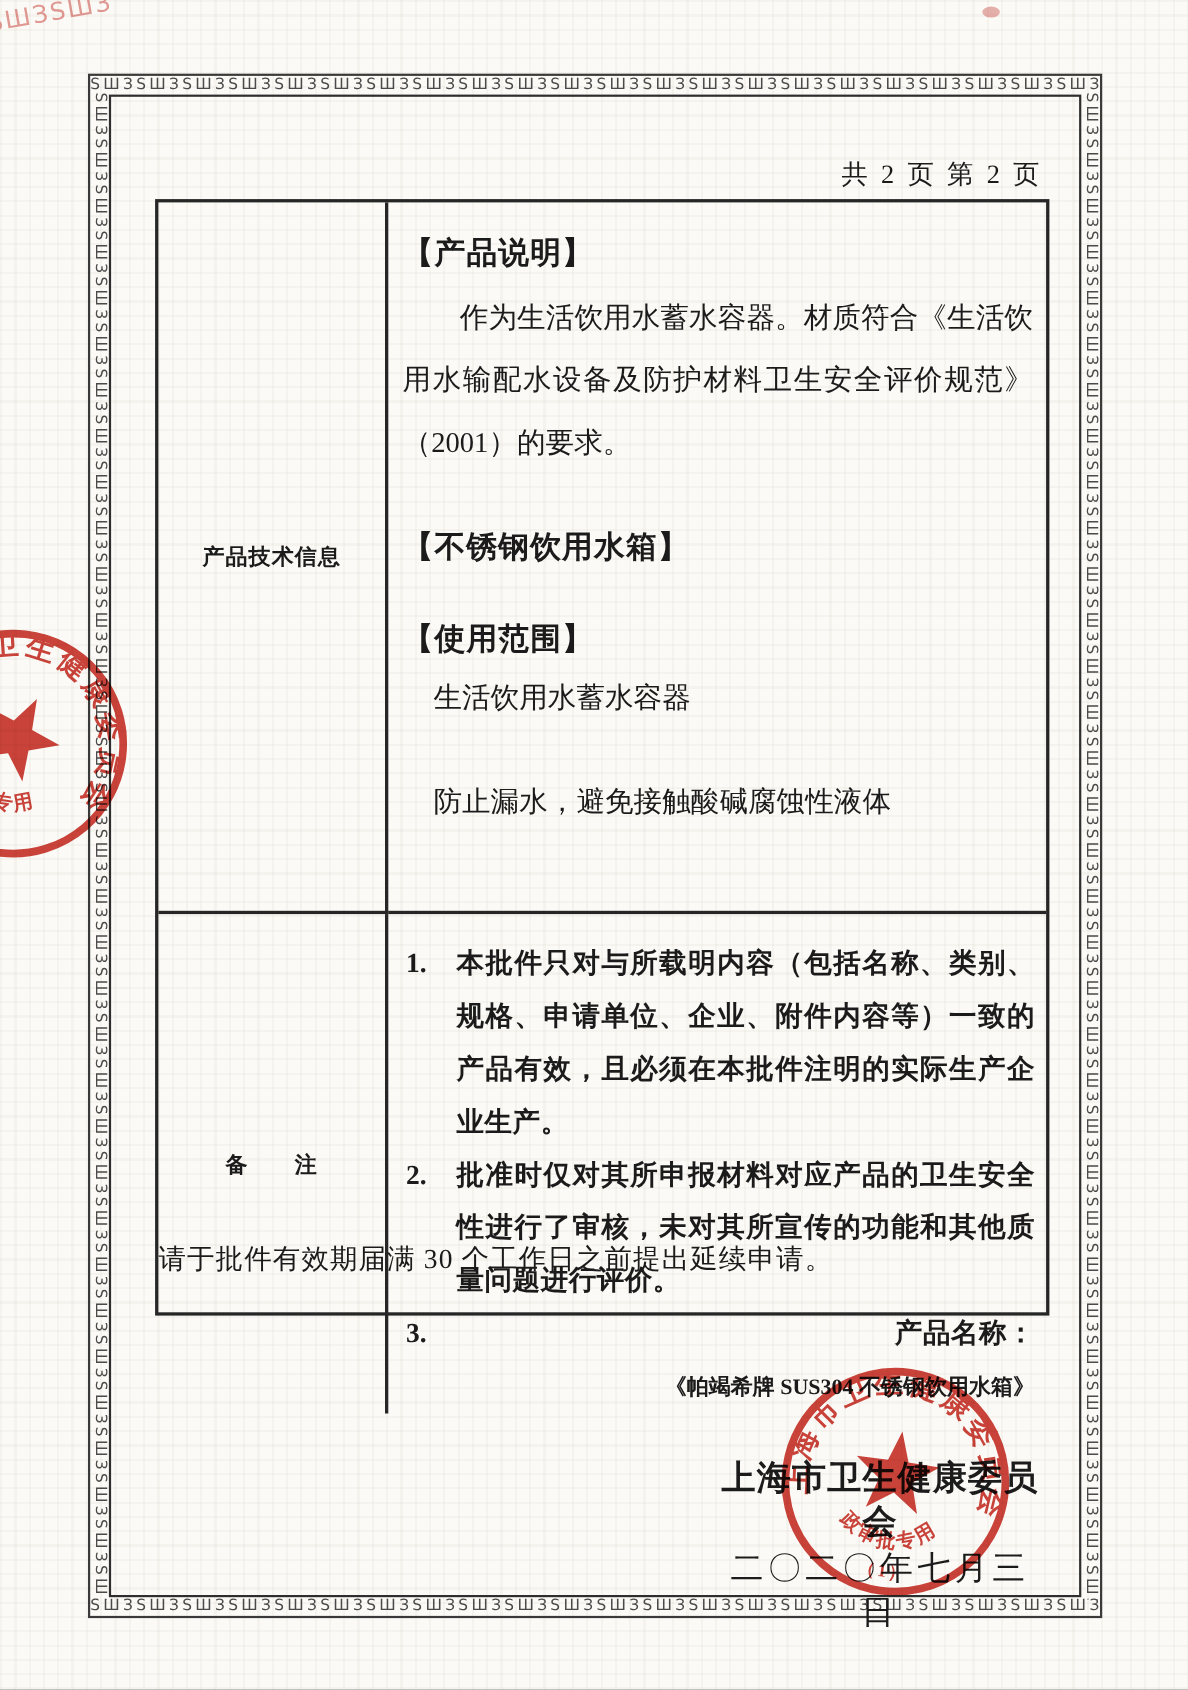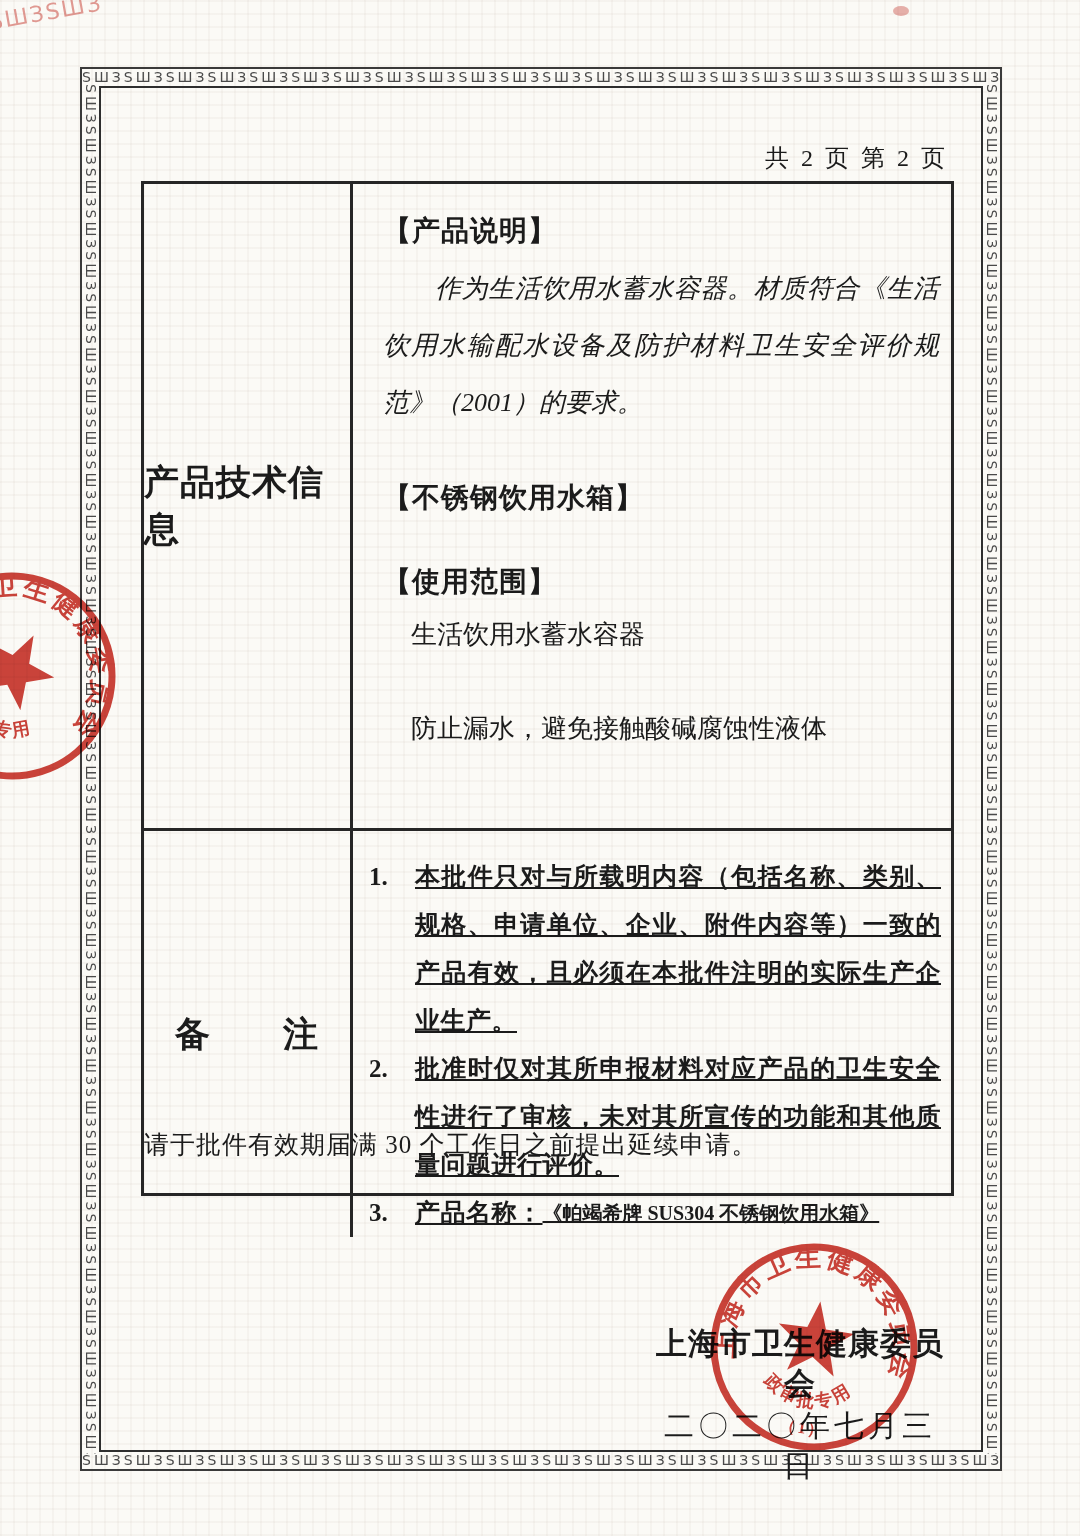--- a/index.html
+++ b/index.html
@@ -27,31 +27,31 @@
   .artifact-dot{position:absolute;left:893px;top:6px;width:16px;height:10px;
                 background:rgba(190,35,25,.35);border-radius:50%;}
   
   .page-indicator{position:absolute;top:142px;right:132px;font-size:24px;letter-spacing:3px;margin-left:42px;}
   
   .cert-table{position:absolute;left:141px;top:181px;width:807px;height:1009px;
               border:3px solid #262626;display:grid;grid-template-columns:209px 1fr;
               grid-template-rows:647px 1fr;}
   .cell-label{border-right:3px solid #262626;display:flex;align-items:center;justify-content:center;}
   .bb{border-bottom:3px solid #262626;}
-  .label-text{font-size:35px;font-weight:bold;letter-spacing:1px;}
+  .label-text{font-size:20px;font-weight:bold;letter-spacing:1px;}
   .cell-tech{padding:30px 12px 0 13px;}
-  .sec{margin-bottom:50px;margin-left:17px;}
+  .sec{margin-bottom:50px;}
   .sec-heading{font-size:28px;font-weight:bold;line-height:34px;margin:0;letter-spacing:1px;}
-  .sec-para{font-size:26px;line-height:57px;margin:12px 0 0 0;text-indent:2em;text-align:justify;font-style:italic;}
+  .sec-para{font-size:26px;line-height:57px;margin:12px 0 0 0;text-indent:2em;text-align:justify;}
   .sec-value{font-size:26px;line-height:44px;margin:14px 0 0 28px;}
   .cell-notes{padding:22px 10px 0 16px;}
   .note{display:flex;font-weight:bold;font-size:25px;line-height:48px;}
   .note-num{width:46px;flex:none;}
-  .note-text{flex:1;text-align:justify;letter-spacing:.5px;text-decoration:underline;}
-  .note-inline{display:flex;align-items:flex-end;}
+  .note-text{flex:1;text-align:justify;letter-spacing:.5px;}
+  .note-inline{display:flex;align-items:flex-end;flex-direction:column;}
   .note-value{font-size:20px;letter-spacing:0;}
   
   .renewal{position:absolute;left:144px;top:1128px;font-size:25px;letter-spacing:1px;}
   .issuer-block{position:absolute;left:650px;top:1324px;width:300px;text-align:center;}
   .issuer{font-size:31px;font-weight:bold;letter-spacing:1px;line-height:40px;}
   .issue-date{font-size:30px;line-height:40px;margin-top:2px;letter-spacing:4px;}
   
   .seal{position:absolute;mix-blend-mode:multiply;opacity:.87;}
   .seal-bottom{left:702px;top:1235px;}
   .seal-left{left:-100px;top:564px;}

